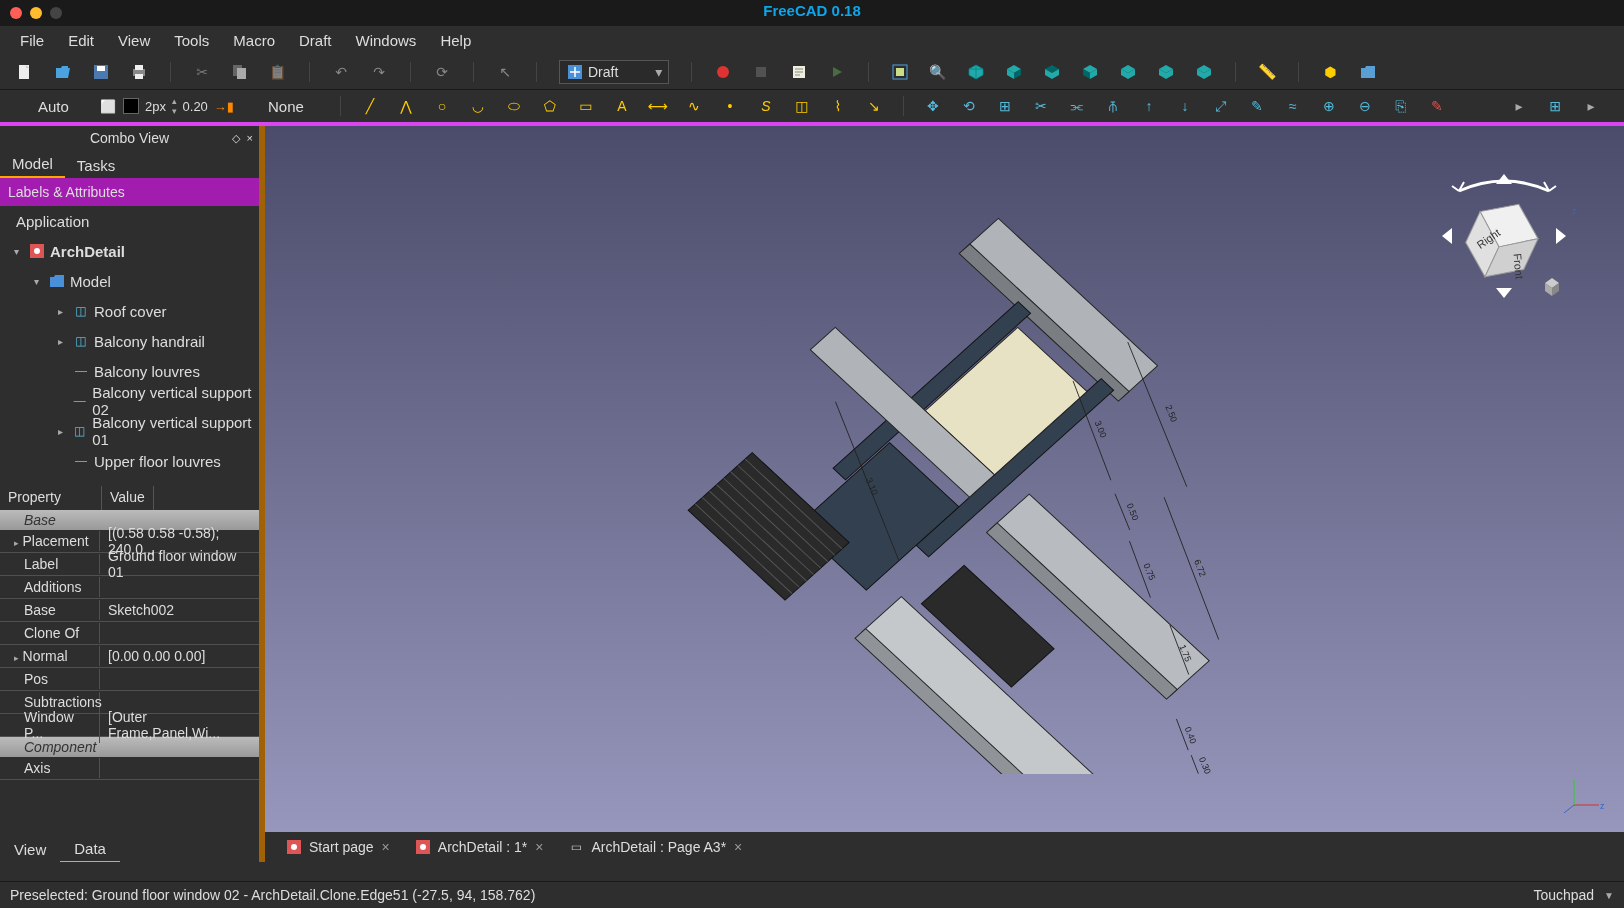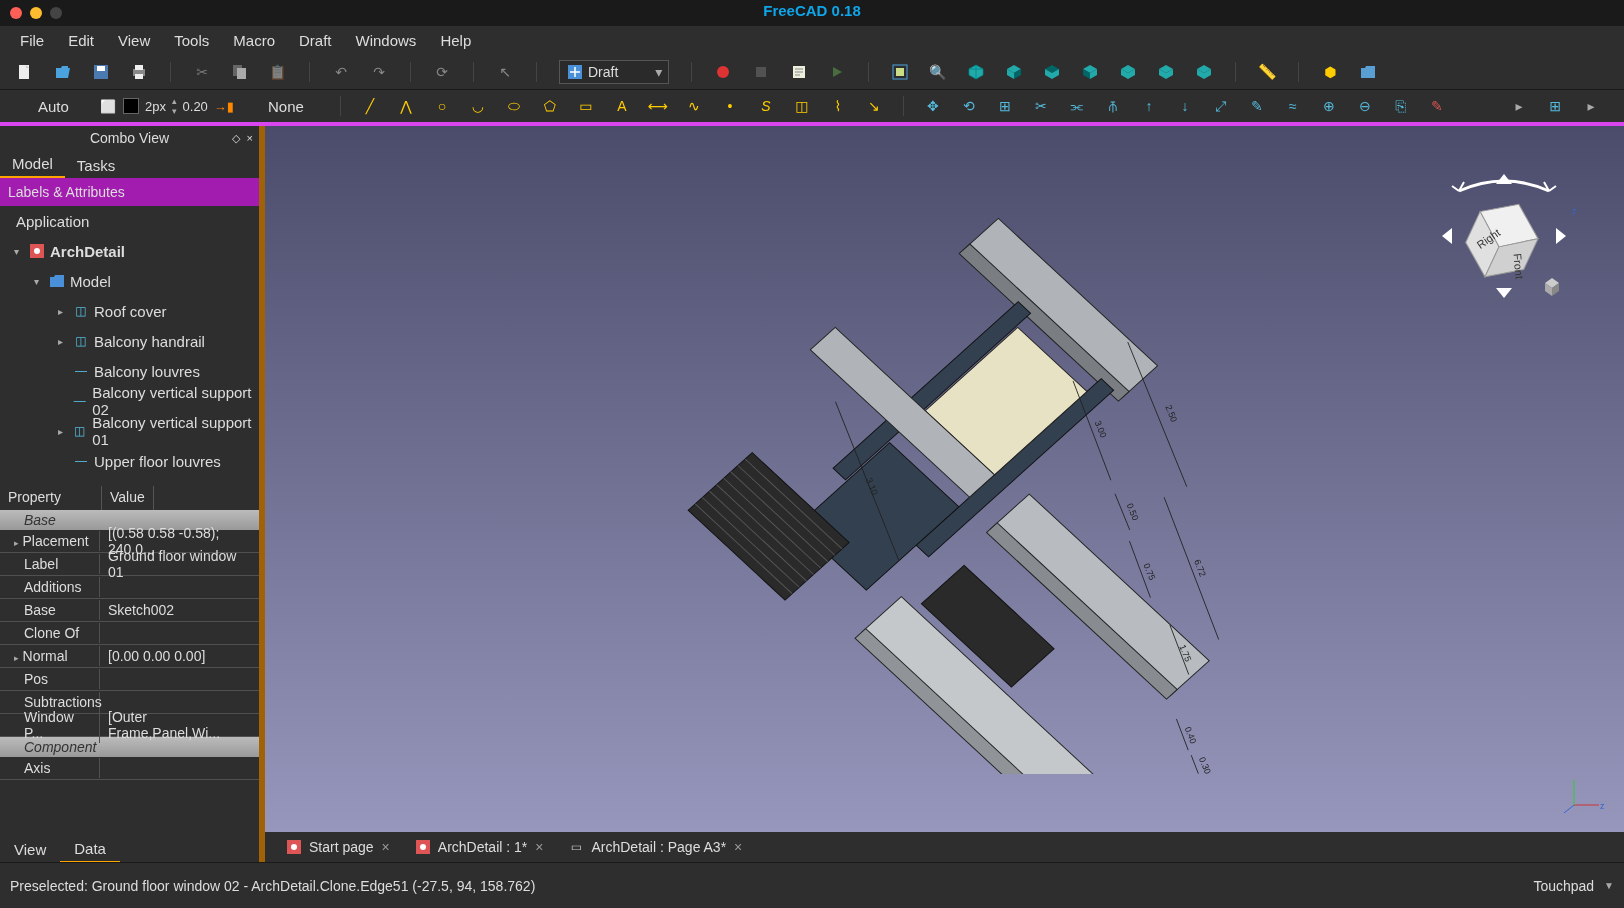--- a/index.html
+++ b/index.html
@@ -44,21 +44,21 @@
 .prop-row .k.expand { padding-left:14px; }
 .prop-row .k.expand::before { content:"▸"; margin-right:4px; font-size:9px; color:#aaa;}
 .prop-row .v { flex: 1; padding: 2px 8px; }
 .bottom-tabs { height: 26px; display: flex; align-items: center; background: #2e2e2e; font-size: 15px;}
 .bottom-tabs .tab { padding: 4px 14px; cursor: pointer; }
 .bottom-tabs .tab.active { border-bottom: 2px solid orange; }
 .viewport { flex: 1; background: linear-gradient(#4b4b6b 0%, #9a9ac0 100%); position: relative; }
 .doc-tabs { position: absolute; bottom: 0; left: 0; right: 0; height: 30px; background: #2e2e2e; display: flex; align-items: center; padding-left: 12px; gap: 6px; }
 .doc-tab { display: flex; align-items: center; gap: 8px; padding: 4px 10px; font-size: 14px; cursor: pointer; }
 .doc-tab .close { font-size: 14px; color: #999; }
-.statusbar { height: 46px; background: #2e2e2e; display: flex; align-items: center; justify-content: space-between; padding: 0 10px; font-size: 14px; border-top:1px solid #1a1a1a;}
+.statusbar { height: 27px; background: #2e2e2e; display: flex; align-items: center; justify-content: space-between; padding: 0 10px; font-size: 14px; border-top:1px solid #1a1a1a;margin-top:19px;}
 .nav-select { display: flex; align-items: center; gap: 10px; }
 .auto-btn { padding: 3px 14px; font-size:15px;}
 .line-style { display:flex; align-items:center; gap:6px;}
 .swatch { width:16px; height:16px; background:#000; border:1px solid #666;}
 .none-btn { padding:3px 16px; font-size:15px;}
 .viewport svg.model { position:absolute; top:50%; left:50%; transform:translate(-50%,-50%);}
 .nav-cube { position:absolute; top:30px; right:40px; width:160px; height:160px;}
 .axis-ind { position:absolute; bottom:44px; right:20px; font-size:12px; color:#c33;}
 </style>
 </head>

